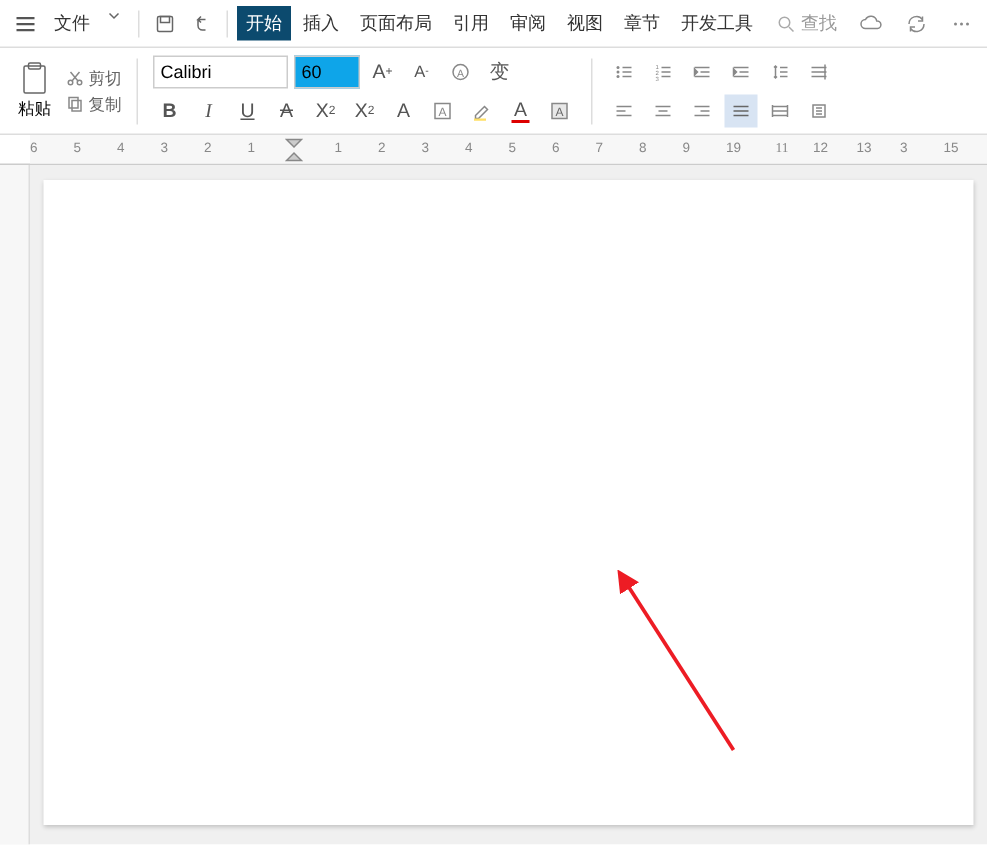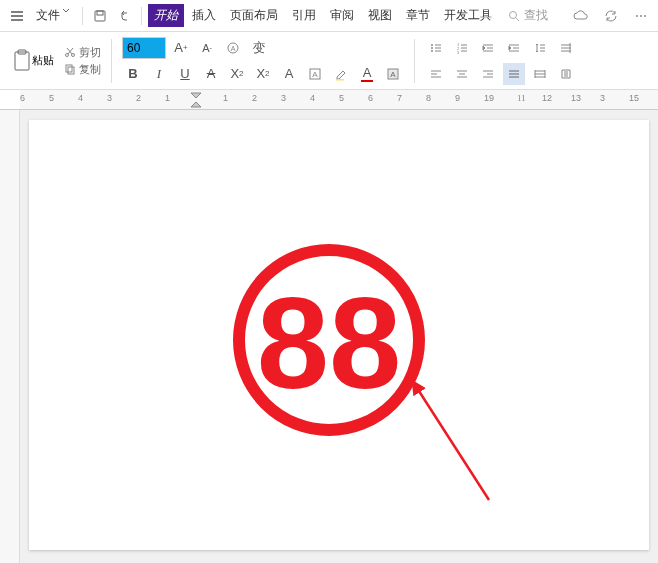--- a/index.html
+++ b/index.html
@@ -19,40 +19,39 @@
   padding: 0 6px;
   gap: 2px;
 }
 .menu-item {
   padding: 3px 6px;
   font-size: 12px;
   color: #333;
   cursor: pointer;
 }
 .menu-item.active {
-  background: #4c1d95;
+  background: #0c4a6e;
   color: #fff;
-  font-style: italic;
 }
 .sep { width:1px; height:18px; background:#ddd; margin:0 4px; }
 .icon-btn {
   width: 22px; height: 22px;
   display: flex; align-items: center; justify-content: center;
   cursor: pointer;
 }
 .toolbar {
   height: 58px;
   display: flex;
   align-items: center;
   border-bottom: 1px solid #ddd;
   padding: 0 8px;
   gap: 6px;
 }
 .paste-block {
-  display: flex; align-items: center;
+  display: flex; flex-direction: column; align-items: center;
   padding: 2px 4px;
   font-size: 11px;
 }
 .col2 {
   display: flex; flex-direction: column; gap: 2px;
   font-size: 11px; color:#666;align-items:center;
 }
 .col2 .mini { display:flex; align-items:center; gap:3px; }
 .brush-block {
   display: flex; flex-direction: column; align-items: center;
@@ -105,21 +104,21 @@
 }
 .stamp svg { width:100%; height:100%; }
 .arrow {
   position:absolute;
   left: 380px; top: 260px;
 }
 .search-box {
   display:flex; align-items:center; gap:4px; color:#999; font-size:12px;
 }
 .right-icons { margin-left:auto; display:flex; gap:8px; align-items:center; }
-.file-label { display:flex; align-items:flex-start; gap:2px; }
+.file-label { display:flex; align-items:flex-start; gap:12px; }
 </style>
 </head>
 <body>
 
 <div class="menubar">
   <span class="icon-btn">
     <svg width="14" height="14" viewBox="0 0 14 14">
         <path d="M1 3h12M1 7h12M1 11h12" stroke="#555" stroke-width="1.5"></path>
       </svg>
   </span>
@@ -203,20 +202,21 @@
           <rect x="2" y="2" width="6" height="7" fill="none" stroke="#888"></rect>
           <rect x="4" y="4" width="6" height="7" fill="none" stroke="#888"></rect>
         </svg>
       <span>复制</span>
     </div>
   </div>
   <span class="sep" style="height:44px;"></span>
 
   <div class="font-row">
     <div class="row">
+      <input class="font-select" value="Calibri" style="">
       <input class="size-select" value="60" style="">
       <span class="tool-ico" style="font-size:13px;">A<sup style="font-size:8px;">+</sup></span>
       <span class="tool-ico" style="font-size:11px;">A<sup style="font-size:7px;">-</sup></span>
       <span class="tool-ico">
           <svg width="14" height="14" viewBox="0 0 14 14">
             <circle cx="7" cy="7" r="5" fill="none" stroke="#888"></circle>
             <text x="7" y="10" font-size="7" text-anchor="middle" fill="#888">A</text>
           </svg>
         </span>
       <span class="tool-ico">
@@ -365,26 +365,20 @@
       <span class="tick" style="left: 551px;">13</span>
       <span class="tick" style="left: 580px;">3</span>
       <span class="tick" style="left: 609px;">15</span>
     </div>
 </div>
 
 <div class="editor-area">
   <div class="vruler-col"></div>
   <div style="flex:1;overflow:hidden;position:relative;">
     <div class="page">
-      <div class="stamp">
-        <svg viewBox="0 0 200 200">
-          <circle cx="100" cy="100" r="90" fill="none" stroke="#ed1c24" stroke-width="12"></circle>
-          <text x="100" y="148" text-anchor="middle" font-size="130" font-weight="600" fill="#ed1c24" font-family="Arial">88</text>
-        </svg>
-      </div>
       <svg class="arrow" width="100" height="130">
         <defs>
             <marker id="ah" markerWidth="8" markerHeight="8" refX="2" refY="3" orient="auto">
               <path d="M0 0L6 3L0 6z" fill="#ed1c24"></path>
             </marker>
           </defs>
         <line x1="80" y1="120" x2="8" y2="8" stroke="#ed1c24" stroke-width="2.5" marker-end="url(#ah)"></line>
       </svg>
     </div>
   </div>

